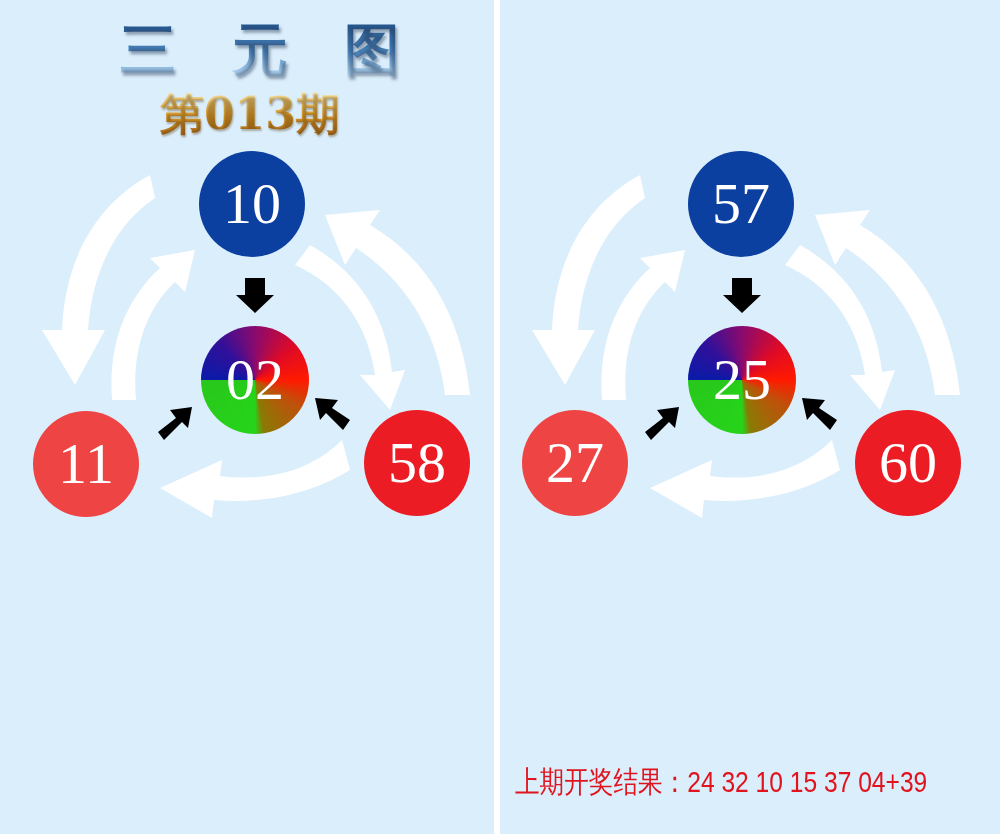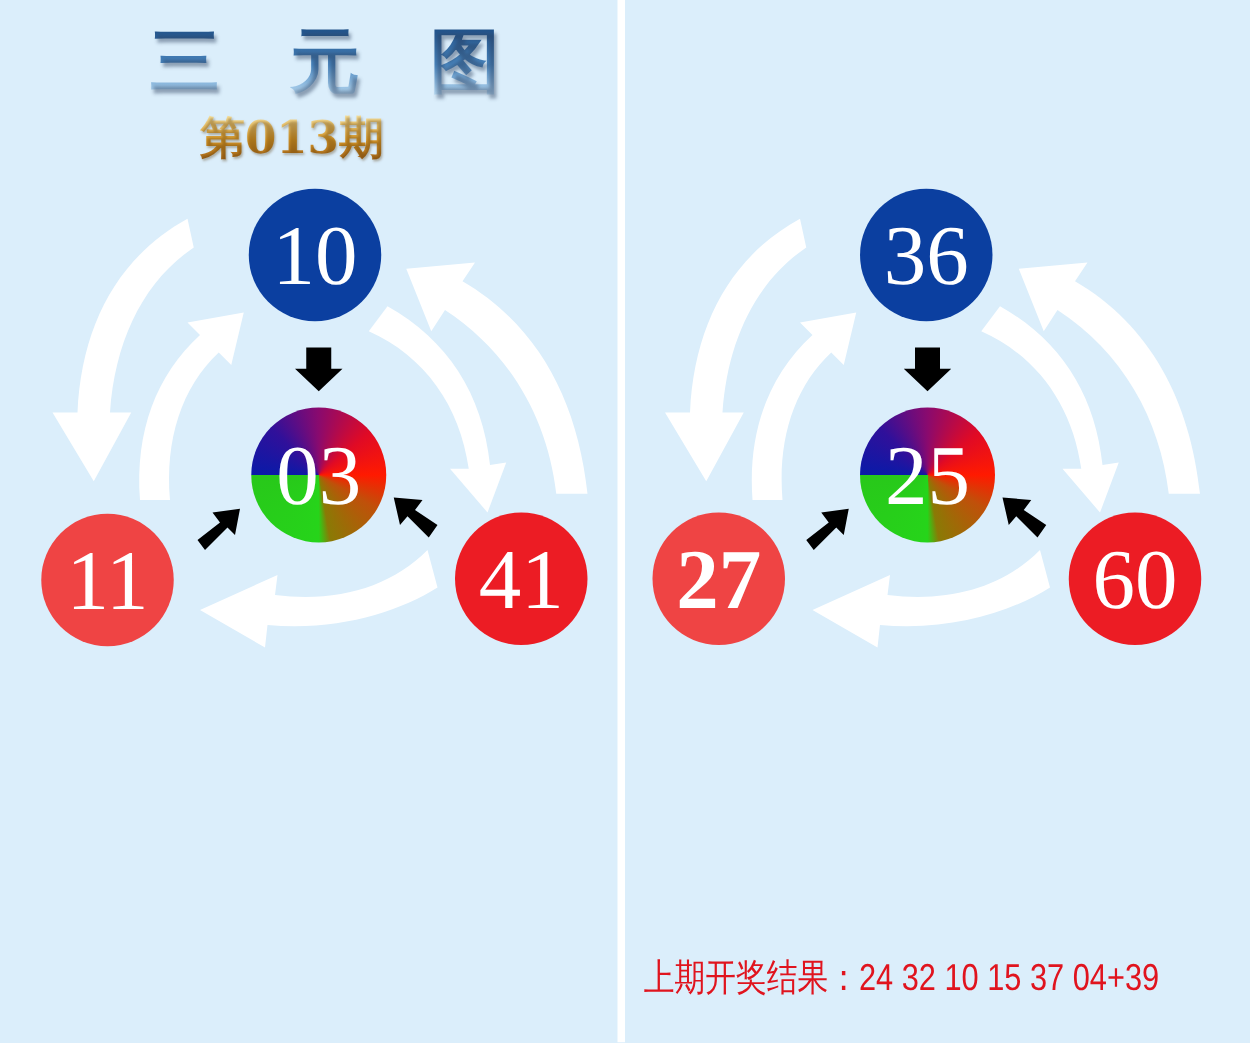--- a/index.html
+++ b/index.html
@@ -5,26 +5,26 @@
   html,body{margin:0;padding:0;}
   body{width:1000px;height:834px;background:#dbeefb;position:relative;overflow:hidden;font-family:"DejaVu Serif",serif;}
   .panel{position:absolute;top:0;height:834px;width:495px;background:#dbeefb;}
   .panel.left{left:0;}
   .panel.right{left:500px;width:500px;}
   .divider{position:absolute;left:494px;top:0;width:6px;height:834px;background:#ffffff;}
   .title{position:absolute;left:120px;top:14px;width:280px;height:70px;display:flex;justify-content:space-between;align-items:center;
     font-family:"DejaVu Serif",serif;font-weight:bold;font-size:56px;line-height:1;
     color:#4d86b8;text-shadow:2px 3px 3px rgba(40,60,90,.45);letter-spacing:0;}
   .title span{background:linear-gradient(180deg,#1f4f86 0%,#4a87c0 55%,#bfe0f7 100%);-webkit-background-clip:text;background-clip:text;color:transparent;}
-  .issue{position:absolute;left:160px;top:92px;font-family:"DejaVu Serif",serif;font-weight:bold;font-size:36px;line-height:1;
+  .issue{position:absolute;left:160px;top:92px;font-family:"DejaVu Serif",serif;font-weight:bold;font-size:44px;line-height:1;
     background:linear-gradient(180deg,#f7e3a0 0%,#d99a2b 55%,#a7671a 100%);-webkit-background-clip:text;background-clip:text;color:transparent;
     text-shadow:1px 2px 2px rgba(80,50,0,.35);}
   svg.arrows{position:absolute;left:0;top:0;}
   .ball{position:absolute;border-radius:50%;display:flex;align-items:center;justify-content:center;color:#fff;
-    font-family:"Liberation Serif",serif;font-size:68px;line-height:1;}
+    font-family:"Liberation Serif",serif;font-size:58px;line-height:1;}
   .ball.top{background:#0b3fa0;width:106px;height:106px;}
   .ball.left{background:#ef4444;width:106px;height:106px;}
   .ball.right{background:#ec1c24;width:106px;height:106px;}
   .ball.center{width:108px;height:108px;
     background:
       conic-gradient(from 90deg at 50% 50%, #ff1a00 0deg, #c0500a 30deg, #8a7a05 80deg, #26d41a 90deg, #28c81a 180deg, #0a1aa8 180deg, #30109a 225deg, #8a0a6e 270deg, #e00a25 320deg, #ff1a00 360deg);}
   .pointer{position:absolute;}
   .last{position:absolute;left:515px;top:762px;font-family:"Liberation Sans",sans-serif;font-size:30px;color:#e0141e;
     transform:scaleX(.82);transform-origin:left center;white-space:nowrap;letter-spacing:0;}
 </style>
@@ -55,27 +55,27 @@
       <path d="M295,265 C340,285 368,325 375,375 L360,375 L390,410 L405,370 L392,372 C386,315 358,272 310,245 Z"></path>
 
       <path d="M342,440 C312,470 270,482 220,476 L222,460 L160,488 L212,518 L214,500 C270,505 318,490 350,470 Z"></path>
     </g>
   </defs>
   <use href="#cyc" x="0" y="0"></use>
   <use href="#cyc" x="490" y="0"></use>
 </svg>
 
 <div class="ball top" style="left:199px;top:151px;">10</div>
-<div class="ball center" style="left:201px;top:326px;">03</div>
+<div class="ball center" style="left:201px;top:326px;">02</div>
 <div class="ball left" style="left:33px;top:411px;">11</div>
-<div class="ball right" style="left:364px;top:410px;">41</div>
+<div class="ball right" style="left:364px;top:410px;">58</div>
 
-<div class="ball top" style="left:688px;top:151px;">36</div>
+<div class="ball top" style="left:688px;top:151px;">57</div>
 <div class="ball center" style="left:688px;top:326px;">25</div>
-<div class="ball left" style="left:522px;top:410px;font-weight:bold;">27</div>
+<div class="ball left" style="left:522px;top:410px;">27</div>
 <div class="ball right" style="left:855px;top:410px;">60</div>
 
 <svg class="pointer" style="left:0;top:0;" width="1000" height="834">
   <defs>
     <g id="ptrs" fill="#000">
 
       <path d="M245,278 L265,278 L265,295 L274,295 L255,313 L236,295 L245,295 Z"></path>
 
       <path d="M158,432 L176,418 L170,410 L192,407 L188,428 L182,422 L164,440 Z"></path>
 

